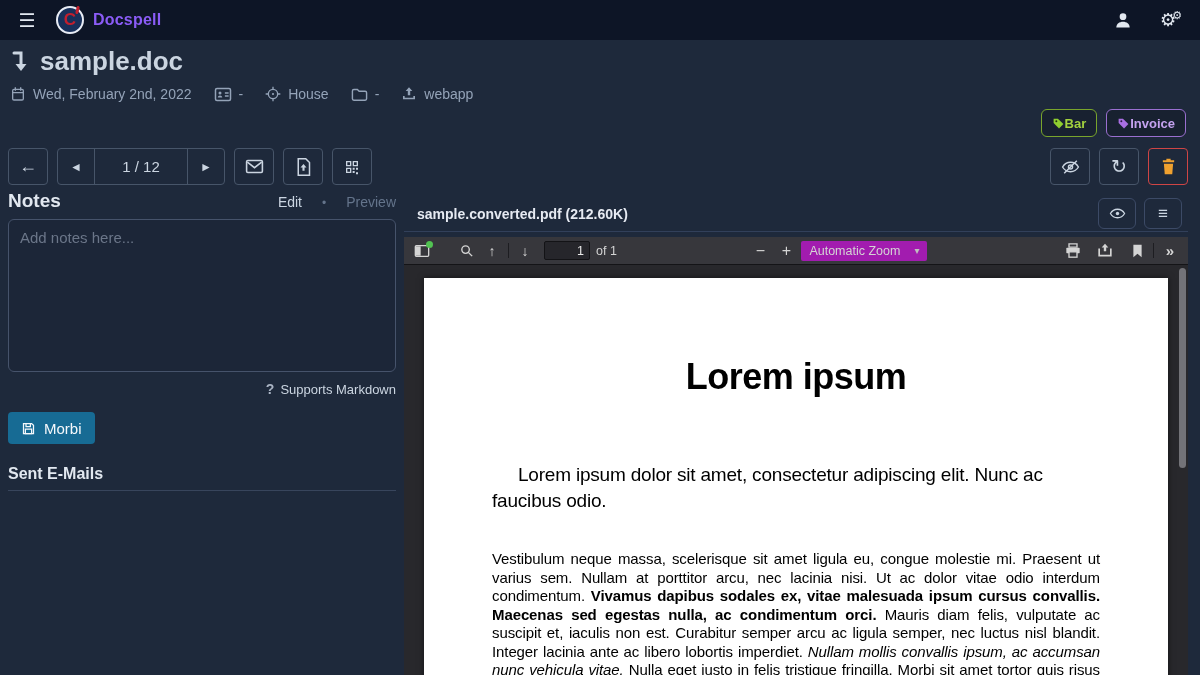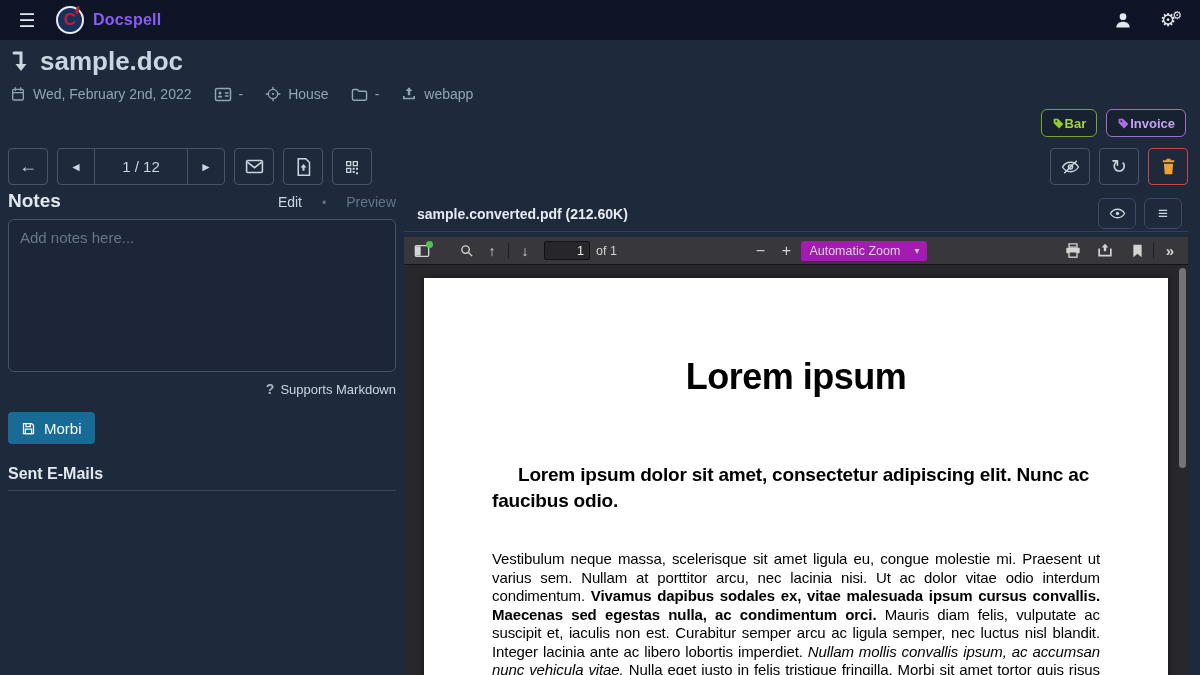--- a/index.html
+++ b/index.html
@@ -108,21 +108,21 @@
   .of-label { font-size:12.5px; margin-left:2px; }
   .pt-flex { flex:1; }
   .zoom-select { height:20px; display:flex; align-items:center; gap:14px; background:#a21caf;
     border-radius:2px; padding:0 8px; font-size:12.5px; cursor:pointer; margin:0 2px; }
   .zoom-caret { font-size:10px; color:#bfbfbf; }
 
   .pdf-content { position:absolute; top:29px; left:0; right:0; bottom:0; overflow:hidden; }
   .pdf-page { margin:12px auto 0; width:744px; height:1000px; background:#ffffff;
     box-shadow:0 0 6px rgba(0,0,0,.55); padding:78px 68px 0; color:#000; }
   .pg-title { text-align:center; font-size:36px; font-weight:bold; letter-spacing:-.5px; }
-  .pg-subtitle { margin-top:64px; font-size:19px; font-weight:bold; line-height:1.35;
+  .pg-subtitle { margin-top:64px; font-size:19px; font-weight:normal; line-height:1.35;
     text-indent:26px; letter-spacing:-.2px; }
   .pg-body { margin-top:37px; font-size:15px; line-height:1.235; text-align:justify; letter-spacing:-.1px; }
   .seg-b { font-weight:bold; }
   .seg-i { font-style:italic; }
   .pdf-scrollbar { position:absolute; top:2px; right:2px; width:7px; height:200px;
     background:#737378; border-radius:4px; }
 </style>
 </head>
 <body>
 

